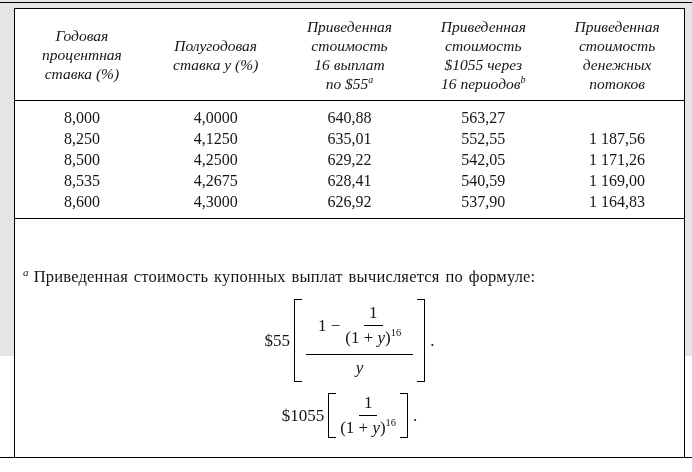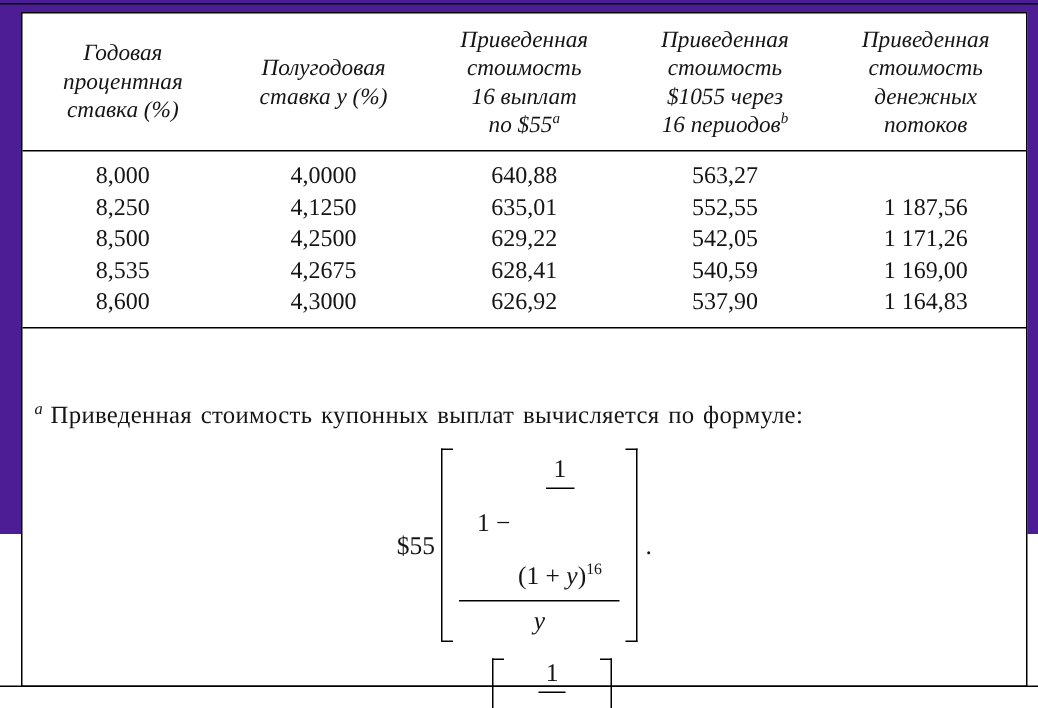--- a/index.html
+++ b/index.html
@@ -2,21 +2,21 @@
 <html><head>
 <meta charset="utf-8">
 <style>
   html,body{margin:0;padding:0;background:#ffffff;}
   body{
     width:692px;height:472px;overflow:hidden;
     font-family:"Liberation Serif","DejaVu Serif",serif;
     color:#151515;
     -webkit-font-smoothing:antialiased;
   }
-  .page{position:relative;width:692px;height:356px;background:#4c1d95;}
+  .page{position:relative;width:692px;height:356px;background:#e5e5e5;}
   .rule-top{position:absolute;left:0;top:2px;width:692px;border-top:1.5px solid #000;}
   .rule-bottom{position:absolute;left:0;top:457px;width:692px;border-top:1.5px solid #000;}
   .box{
     position:absolute;left:14px;top:8px;width:671px;height:450px;
     border:1px solid #000;box-sizing:border-box;background:#ffffff;
   }
   
   .header-row{
     display:grid;grid-template-columns:repeat(5,1fr);
     height:92px;border-bottom:1px solid #000;box-sizing:border-box;
@@ -41,21 +41,21 @@
     display:flex;align-items:center;justify-content:center;
     width:fit-content;margin:0 auto;font-size:17px;
   }
   .formula-a{margin-top:12px;margin-bottom:10px;}
   .formula-b{margin-top:11px;align-items:center;}
   .coeff{margin-right:1px;}
   .brkl{align-self:stretch;width:7px;border:1.5px solid #000;border-right:0;margin:0 4px 0 3px;}
   .brkr{align-self:stretch;width:7px;border:1.5px solid #000;border-left:0;margin:0 3px 0 4px;}
   .frac{display:inline-flex;flex-direction:column;align-items:center;}
   .fnum{padding:0 5px 2px;border-bottom:1.2px solid #000;text-align:center;}
-  .fden{padding-top:2px;text-align:center;margin-top:46px;}
+  .fden{padding-top:2px;text-align:center;}
   .onum{display:flex;align-items:center;gap:5px;padding:4px 12px 6px;border-bottom:1.2px solid #000;}
   .oden{padding:3px 0 4px;}
   .v{font-style:italic;}
   .exp{font-size:10.5px;}
   .dot{margin-left:2px;}
 </style>
 </head>
 <body>
 
 <div class="page">

